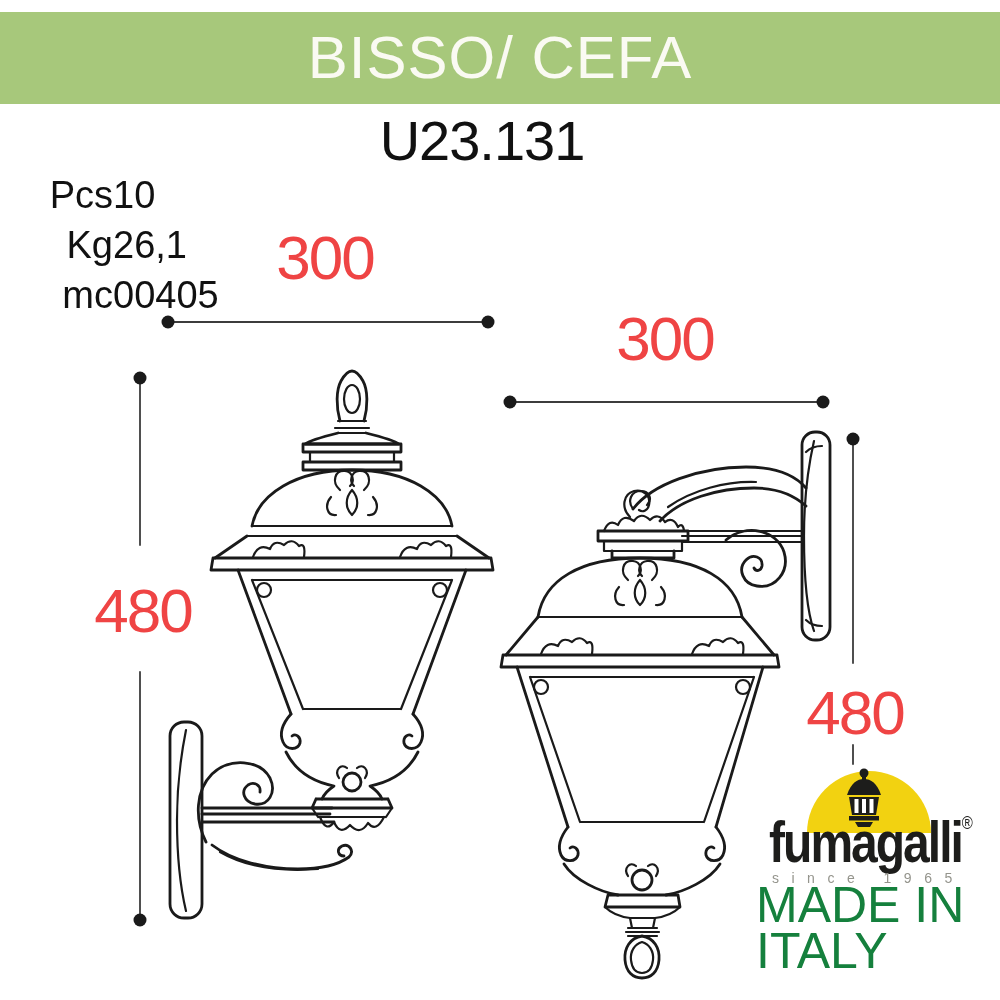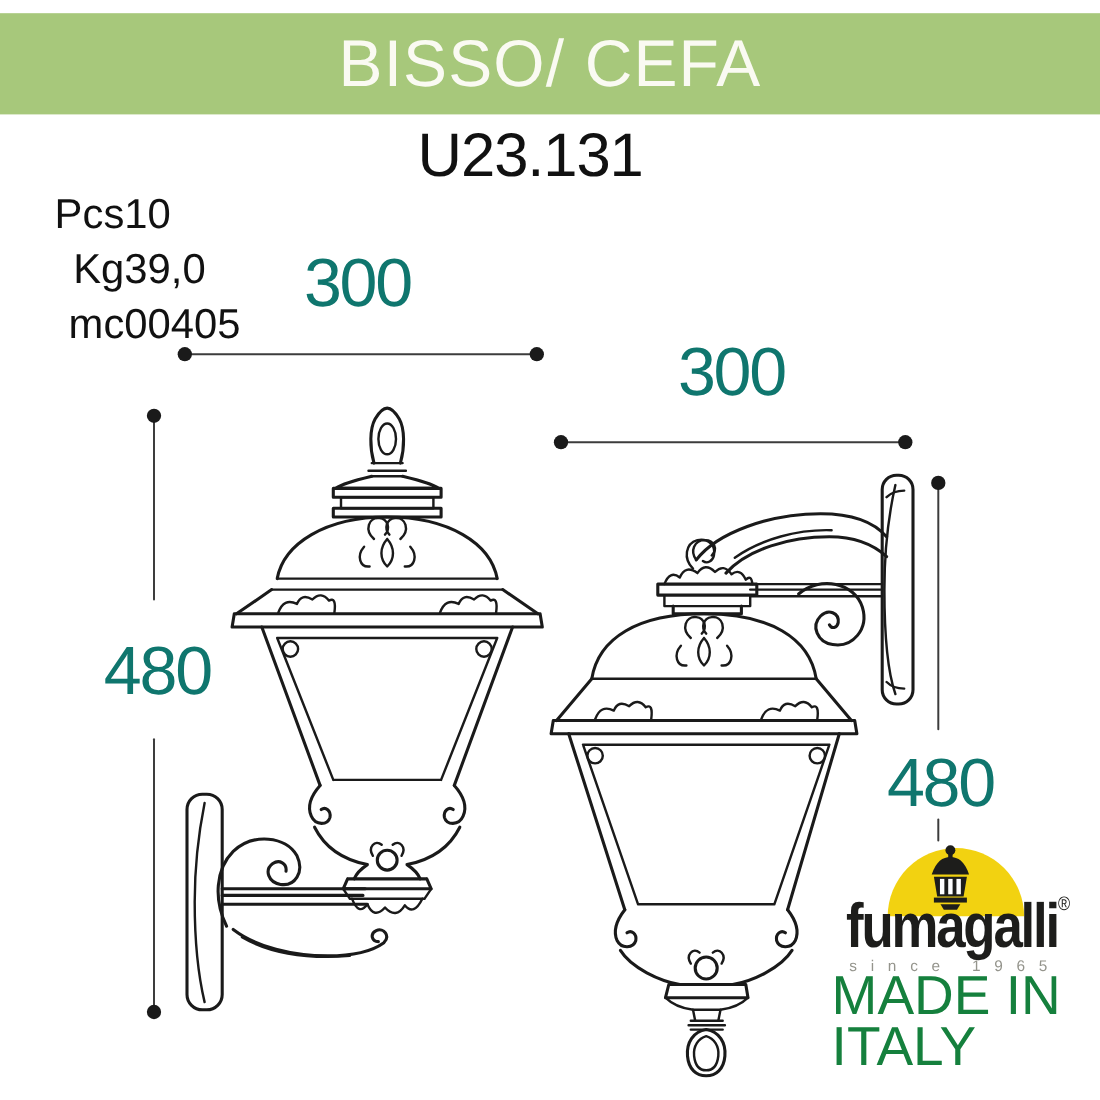--- a/index.html
+++ b/index.html
@@ -21,21 +21,21 @@
     position:absolute;left:282px;top:108px;width:400px;text-align:center;
     font-size:56px;letter-spacing:-1px;color:#111;
   }
   
   .specs{position:absolute;left:43px;top:170px;font-size:38px;line-height:50px;color:#111;text-align:right;}
   .spec-line{display:flex;}
   .spec-label{min-width:70px;}
   
   .dim-label{
     position:absolute;width:200px;text-align:center;
-    font-size:62px;letter-spacing:-2px;color:#0f766e;line-height:1;
+    font-size:62px;letter-spacing:-2px;color:#ef4444;line-height:1;
   }
   .dim-left-width{left:225px;top:227px;}
   .dim-left-height{left:43px;top:580px;}
   .dim-right-width{left:565px;top:308px;}
   .dim-right-height{left:755px;top:682px;}
   
   .drawing{position:absolute;left:0;top:0;width:1000px;height:1000px;}
   
   .logo{position:absolute;left:748px;top:740px;width:260px;height:250px;}
   .logo-dome{
@@ -69,21 +69,21 @@
 
   <div class="model-code">U23.131</div>
 
   <div class="specs">
     <div class="spec-line">
       <span class="spec-label">Pcs</span>
       <span class="spec-value">10</span>
     </div>
     <div class="spec-line">
       <span class="spec-label">Kg</span>
-      <span class="spec-value">39,0</span>
+      <span class="spec-value">26,1</span>
     </div>
     <div class="spec-line">
       <span class="spec-label">mc</span>
       <span class="spec-value">00405</span>
     </div>
   </div>
 
   <svg class="drawing" viewBox="0 0 1000 1000" fill="none" stroke="#1a1a1a" stroke-width="2.8" stroke-linecap="round" stroke-linejoin="round">
 
     <g>

